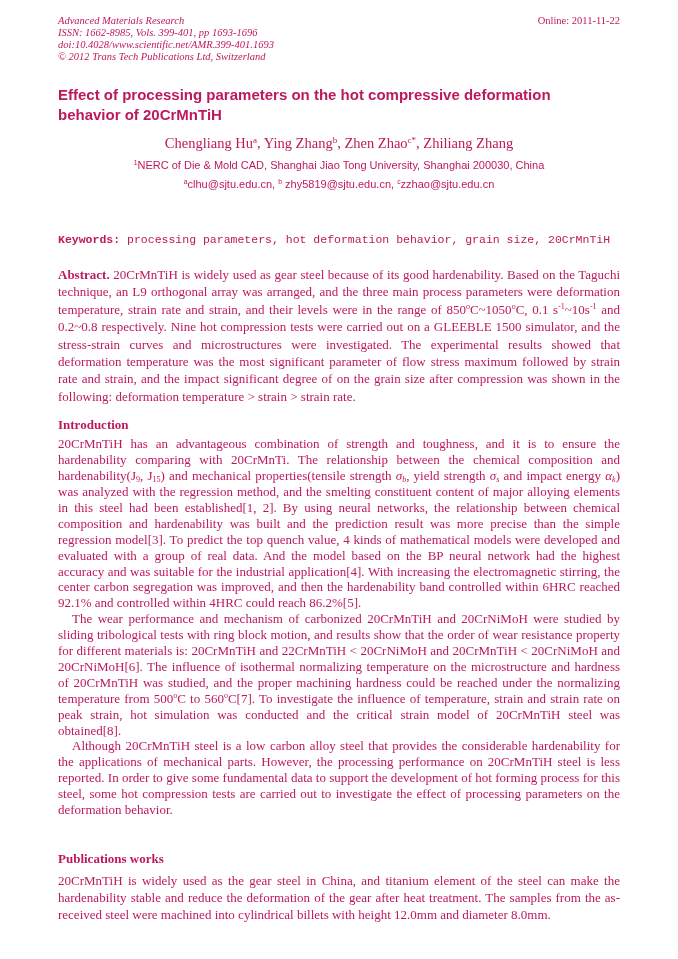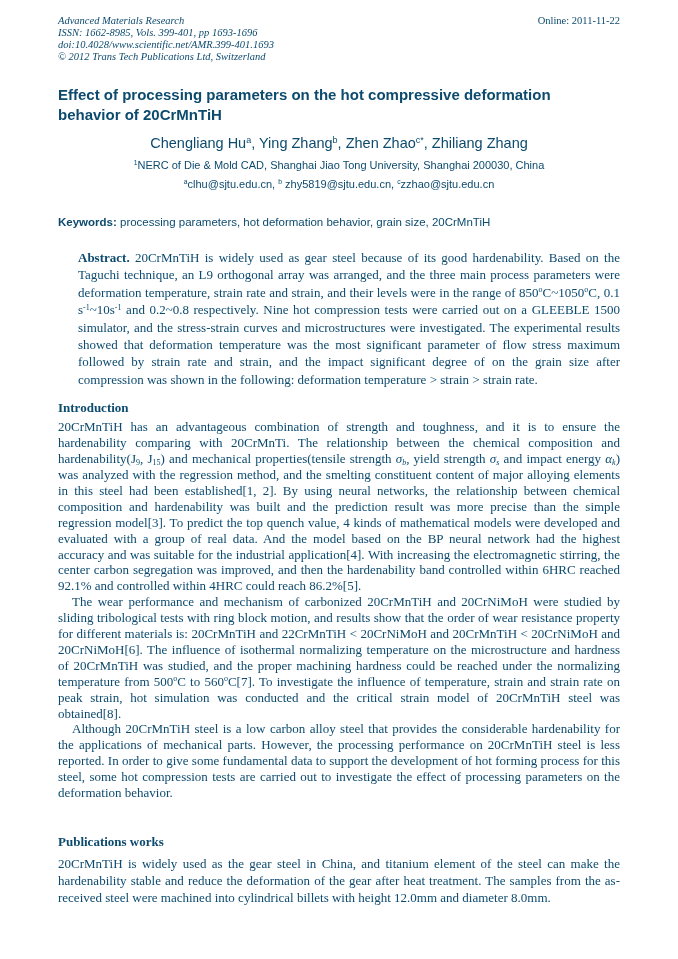--- a/index.html
+++ b/index.html
@@ -7,21 +7,21 @@
     padding: 0;
     background: #ffffff;
   }
   .page {
     position: relative;
     width: 678px;
     height: 959px;
     box-sizing: border-box;
     padding: 15px 58px 0 58px;
     background: #ffffff;
-    color: #0c4a6e;
+    color: #be185d;
     font-family: "Liberation Serif", serif;
     overflow: hidden;
   }
   
   .header-block {
     font-style: italic;
     font-size: 10.5px;
     line-height: 12px;
     white-space: nowrap;
   }
@@ -36,54 +36,53 @@
   .paper-title {
     margin-top: 22px;
     font-family: "Liberation Sans", sans-serif;
     font-weight: 700;
     font-size: 15px;
     line-height: 20px;
     text-align: left;
   }
   .authors {
     margin-top: 9px;
-    font-family: Liberation Sans, sans-serif;
+    font-family: Liberation Serif, serif;
     font-size: 14.5px;
     line-height: 19px;
     text-align: center;
   }
   .affiliation {
     margin-top: 5px;
     font-family: "Liberation Sans", sans-serif;
     font-size: 11px;
     line-height: 14px;
     text-align: center;
   }
   .emails {
     margin-top: 5px;
     font-family: "Liberation Sans", sans-serif;
     font-size: 11px;
     line-height: 14px;
     text-align: center;
   }
   
   .keywords {
-    margin-top: 24px;
-    font-family: Liberation Sans, sans-serif;
+    margin-top: 41px;
+    font-family: Liberation Mono, monospace;
     font-size: 11.5px;
     line-height: 15px;
   }
   .keywords .kw-label { font-weight: 700; }
   
   .abstract {
     margin-top: 19px;
     font-size: 13px;
     line-height: 17.4px;
     text-align: justify;
-    margin-left: 20px;
   }
   .abstract .ab-label { font-weight: 700; }
   
   .section-heading {
     margin-top: 12px;
     font-size: 13px;
     font-weight: 700;
     line-height: 16px;
   }
   .section-heading.experimental { margin-top: 33px; }

